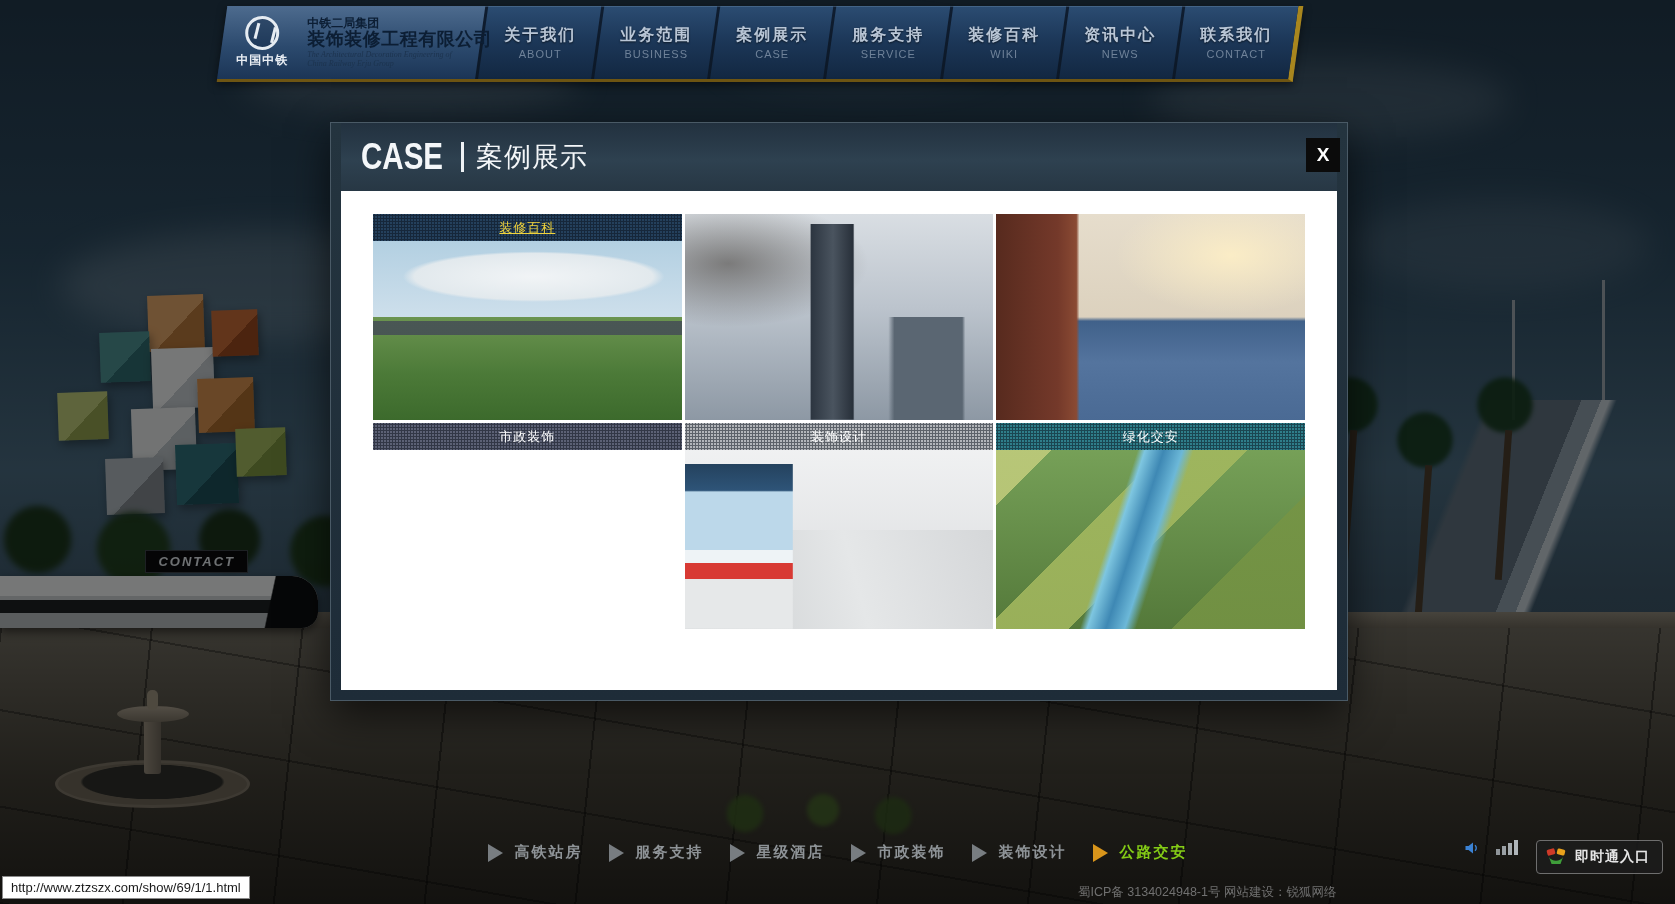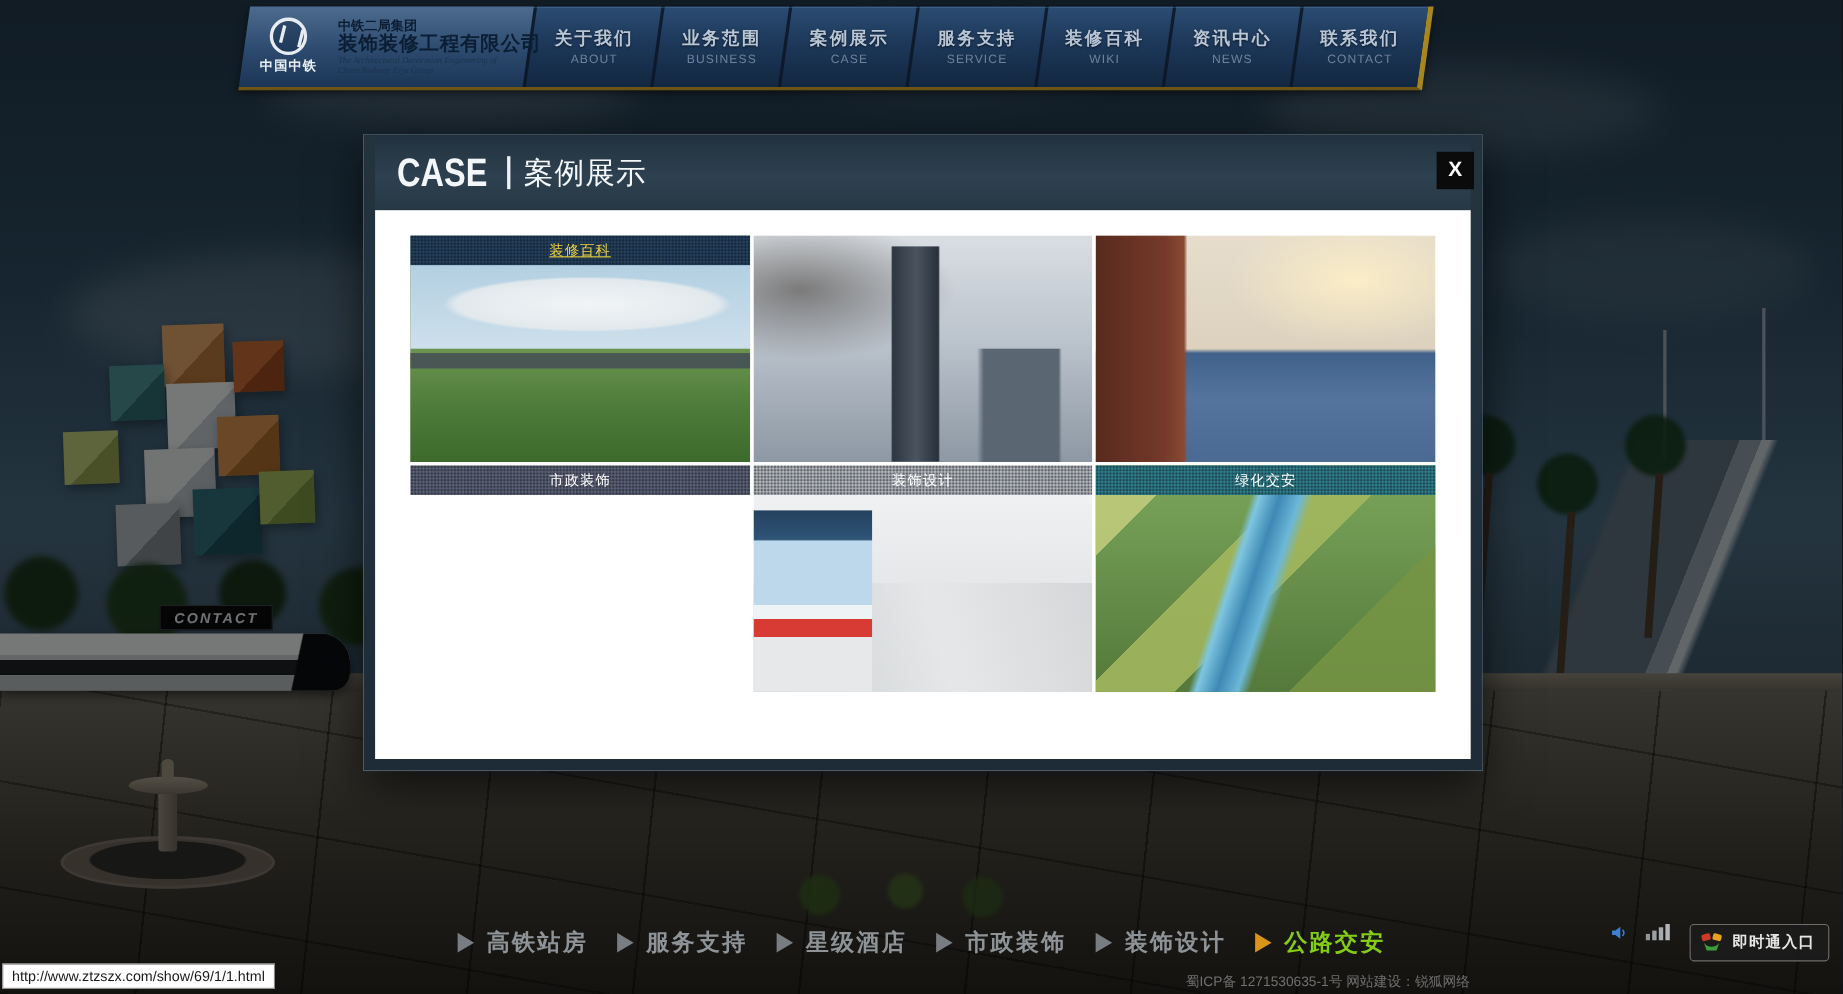--- a/index.html
+++ b/index.html
@@ -170,21 +170,21 @@
     background-image:
       linear-gradient(108deg, transparent 40%, #7ec6e0 42%, #3e88b4 47%, #6cb8d8 52%, transparent 55%),
       linear-gradient(135deg, rgba(195,205,125,.85) 0 16%, transparent 16% 38%, rgba(165,185,95,.85) 38% 54%, transparent 54% 74%, rgba(118,148,68,.85) 74% 100%),
       linear-gradient(180deg,#7ba65c 0%, #54793a 100%);
     background-size:100% 100%, 100% 100%, 100% 100%; }
 
   
   .bottom-nav { position:absolute; left:0; right:0; top:843px; display:flex; justify-content:center; gap:26px; align-items:center; z-index:5; }
   .bn-item { display:flex; align-items:center; gap:12px; cursor:pointer; }
   .bn-arrow { width:0; height:0; border-left:15px solid #787d81; border-top:9px solid transparent; border-bottom:9px solid transparent; }
-  .bn-label { color:#8e9397; font-size:21px; font-weight:bold; letter-spacing:2px; }
+  .bn-label { color:#8e9397; font-size:15px; font-weight:bold; letter-spacing:2px; }
   .bn-item.active .bn-arrow { border-left-color:#d9951b; }
   .bn-item.active .bn-label { color:#84cc16; }
 
   .footer-copy { position:absolute; left:348px; top:884px; color:#707070; font-size:12.5px; z-index:5; }
   .footer-icp  { position:absolute; left:1078px; top:884px; color:#707070; font-size:12.5px; z-index:5; }
 
   .quick-access { position:absolute; right:12px; top:840px; display:flex; align-items:flex-start; gap:16px; z-index:6; }
   .qa-icon { cursor:pointer; display:block; }
   .im-btn { display:flex; align-items:center; gap:8px; padding:5px 12px 5px 8px; cursor:pointer;
     background:rgba(28,28,28,.82); border:1px solid #6e6e6e; border-radius:4px;
@@ -334,21 +334,21 @@
     <div class="bn-item">
       <span class="bn-arrow"></span>
       <span class="bn-label">装饰设计</span>
     </div>
     <div class="bn-item active">
       <span class="bn-arrow"></span>
       <span class="bn-label">公路交安</span>
     </div>
   </div>
 
-  <div class="footer-icp">蜀ICP备 1271530635-1号 网站建设：锐狐网络</div>
+  <div class="footer-icp">蜀ICP备 3134024948-1号 网站建设：锐狐网络</div>
 
   <div class="quick-access">
     <svg class="qa-icon" width="16" height="16" viewBox="0 0 16 16">
       <path d="M1.5 6h3l4.5-3.5v11L4.5 10h-3z" fill="#3b82d4"></path>
       <path d="M11 5.2c1.7 1.6 1.7 4 0 5.6" stroke="#3b82d4" stroke-width="1.4" fill="none"></path>
     </svg>
     <svg class="qa-icon" width="24" height="15" viewBox="0 0 24 15">
       <rect x="0" y="9" width="4" height="6" fill="#8f9599"></rect>
       <rect x="6" y="6" width="4" height="9" fill="#9aa0a4"></rect>
       <rect x="12" y="3" width="4" height="12" fill="#a5abaf"></rect>

